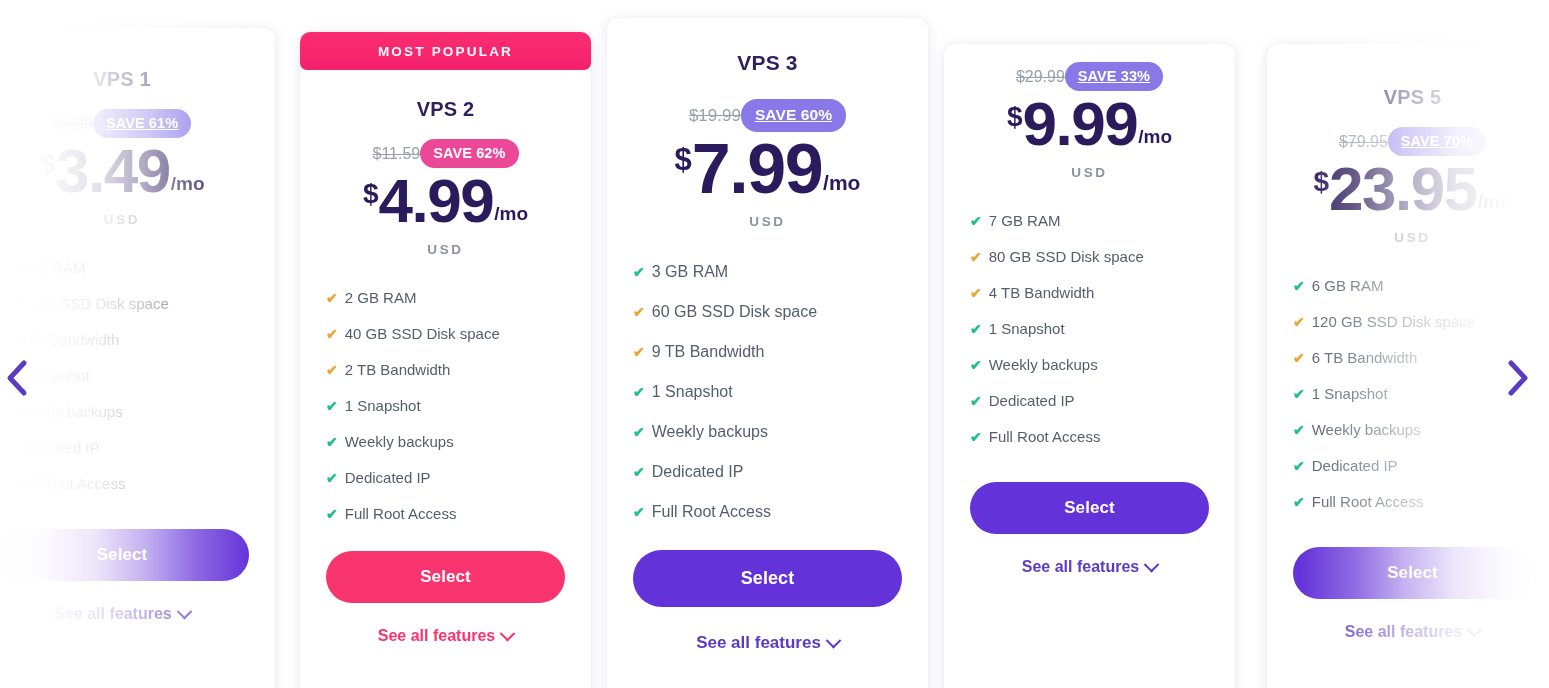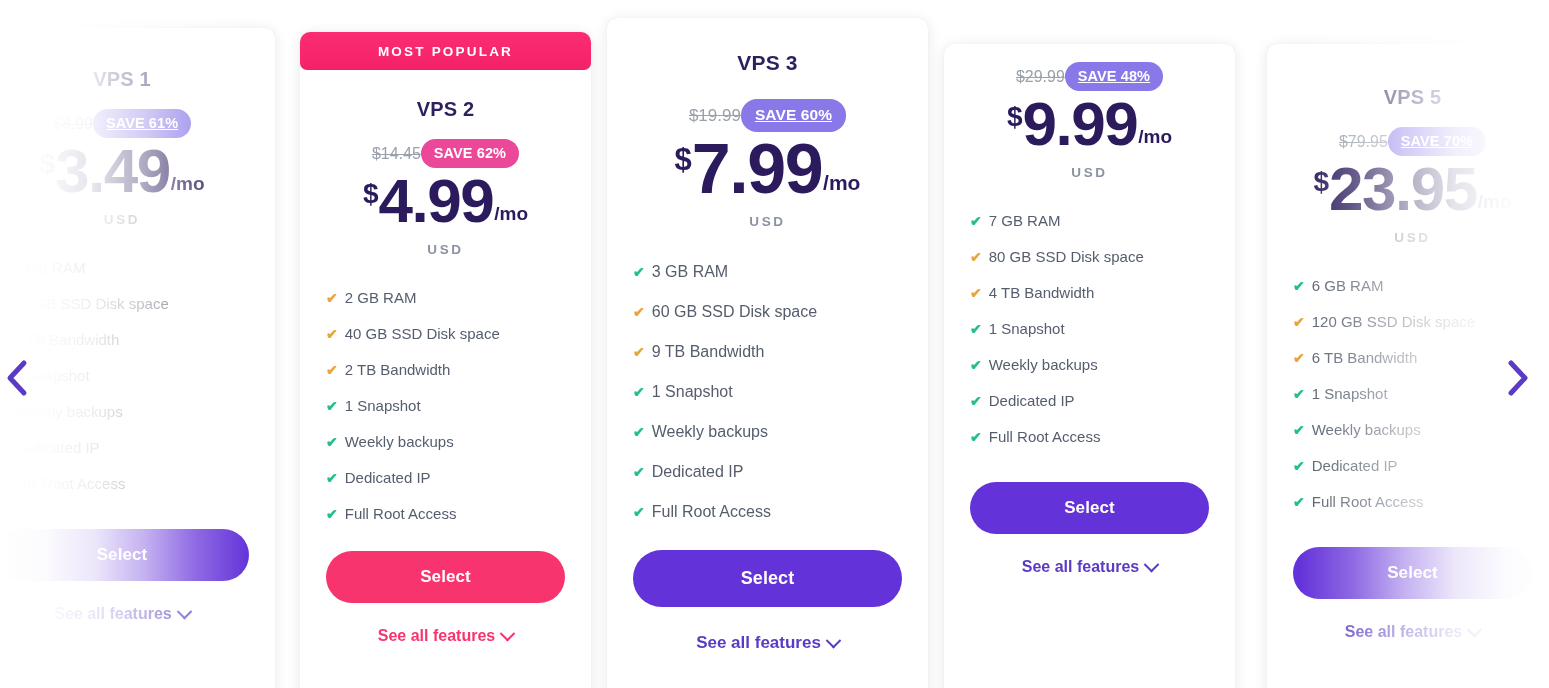--- a/index.html
+++ b/index.html
@@ -334,21 +334,21 @@
             <span>See all features</span>
             <span class="chev-down"></span>
           </div>
         </div>
       </div>
       <div class="card card--vps2">
         <div class="banner">MOST POPULAR</div>
         <div class="card-body">
           <div class="plan-title">VPS 2</div>
           <div class="price-top">
-            <span class="old-price">$14.45</span>
+            <span class="old-price">$11.59</span>
             <span class="save-badge save-badge--pink">SAVE 62%</span>
           </div>
           <div class="price-main">
             <span class="currency">$</span>
             <span class="amount">4.99</span>
             <span class="per">/mo</span>
           </div>
           <div class="usd">USD</div>
           <ul class="features">
             <li class="feature">
@@ -438,21 +438,21 @@
           <div class="see-all see-all--purple">
             <span>See all features</span>
             <span class="chev-down"></span>
           </div>
         </div>
       </div>
       <div class="card card--vps4">
         <div class="card-body">
           <div class="price-top">
             <span class="old-price">$29.99</span>
-            <span class="save-badge save-badge--purple">SAVE 48%</span>
+            <span class="save-badge save-badge--purple">SAVE 33%</span>
           </div>
           <div class="price-main">
             <span class="currency">$</span>
             <span class="amount">9.99</span>
             <span class="per">/mo</span>
           </div>
           <div class="usd">USD</div>
           <ul class="features">
             <li class="feature">
               <span class="check check--green">✔</span>

